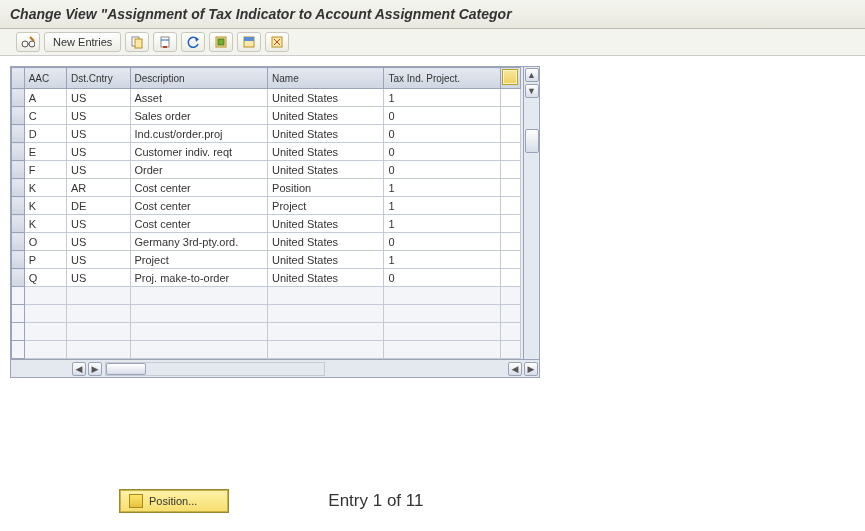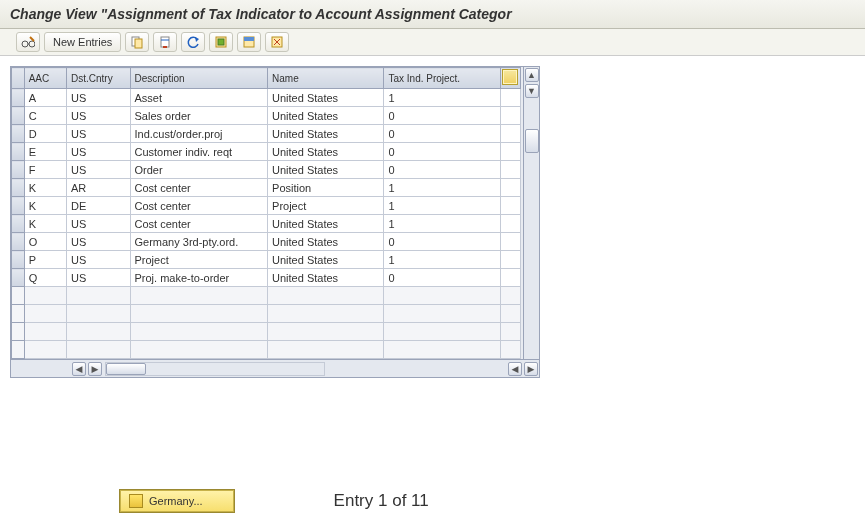--- a/index.html
+++ b/index.html
@@ -358,16 +358,16 @@
       <div class="spacer"></div>
       <div class="arrow">◀</div>
       <div class="arrow">▶</div>
     </div>
   </div>
 </div>
 
 <div class="footer">
   <div class="pos-btn">
     <span class="ico"></span>
-    <span>Germany...</span>
+    <span>Position...</span>
   </div>
   <div class="entry-text">Entry 1 of 11</div>
 </div>
 
 </body></html>

